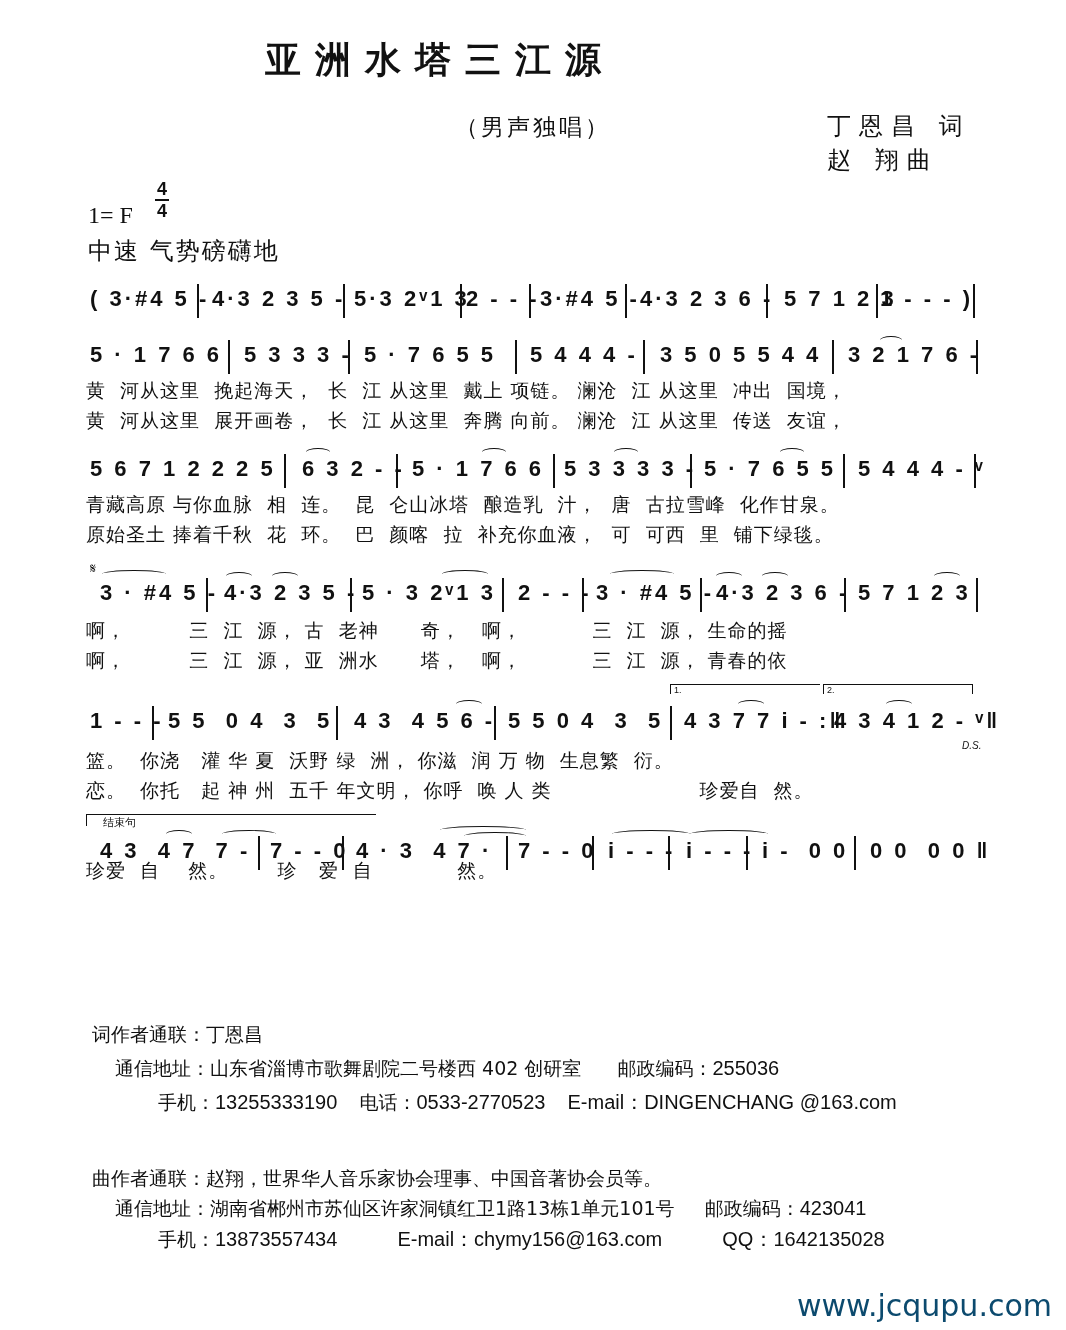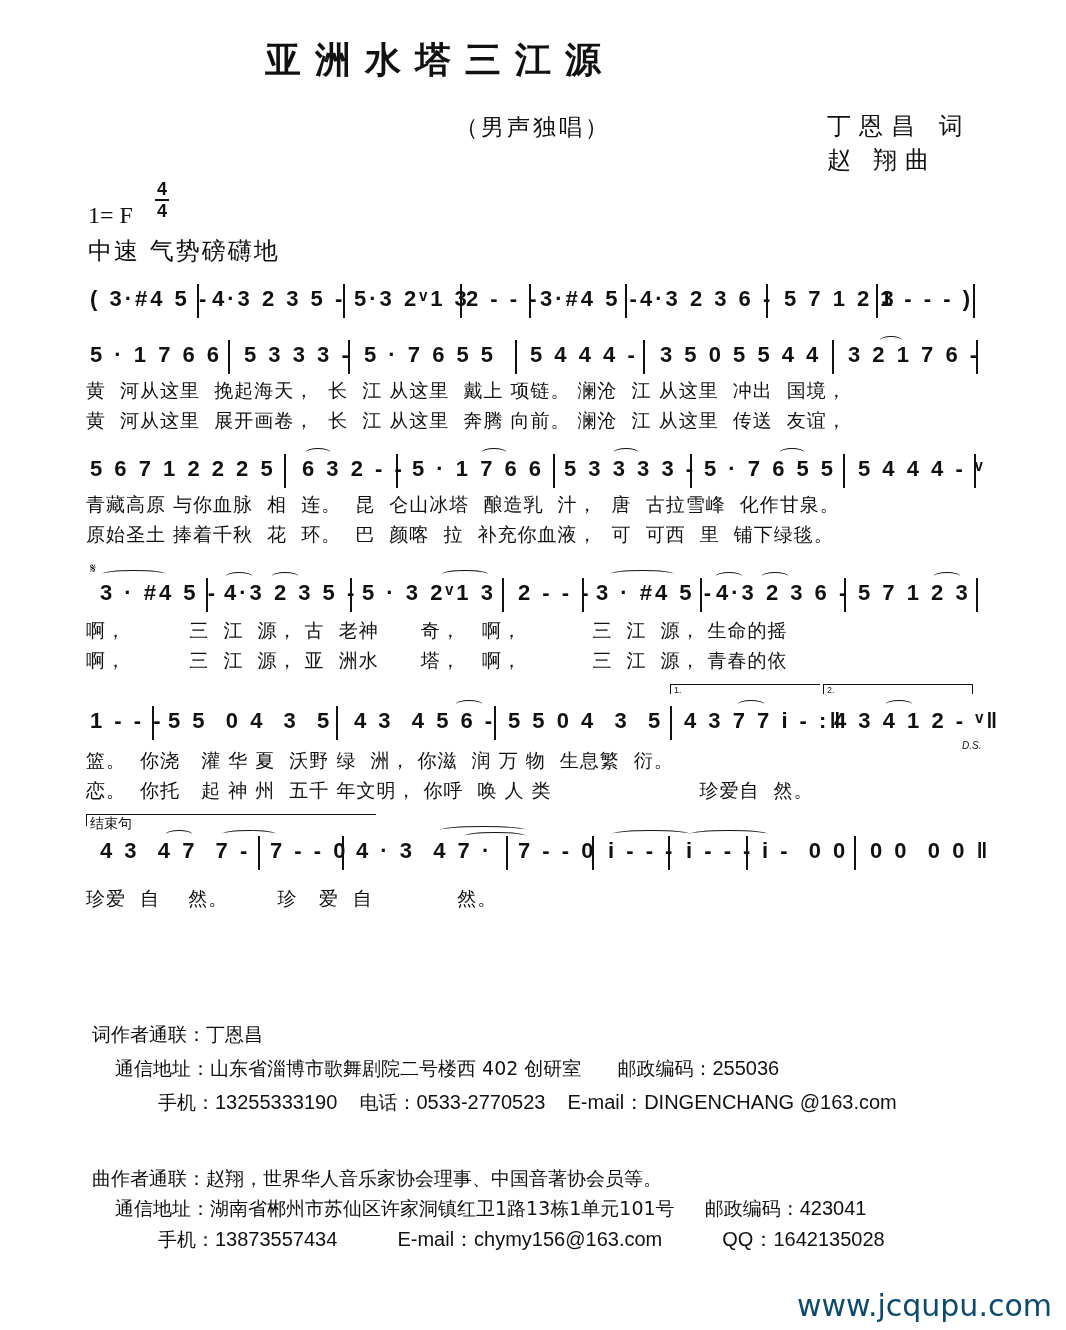--- a/index.html
+++ b/index.html
@@ -13,36 +13,36 @@
   .timesig { position: absolute; left: 155px; top: 180px; width: 14px; text-align: center; font-family: "Liberation Sans", sans-serif; font-weight: bold; font-size: 18px; line-height: 18px; }
   .timesig .bar { display:block; border-top: 2px solid #111; margin: 1px 0; }
   .tempo { left: 88px; top: 235px; font-size: 24px; letter-spacing: 2px; }
 
   .system { position: absolute; left: 86px; width: 894px; }
   .notes { position: absolute; left: 0; top: 0; width: 100%; height: 34px; font-family: "Liberation Sans", sans-serif; font-weight: bold; font-size: 22px; }
   .notes span.m { position: absolute; top: 0; white-space: pre; letter-spacing: 3px; }
   .bl { position: absolute; width: 2px; background: #111; top: -2px; height: 34px; }
   .lyr { position: absolute; left: 0; font-size: 19px; white-space: pre; letter-spacing: 1px; font-family: "DejaVu Serif", serif; }
   .volta { position: absolute; border-top: 1.5px solid #111; border-left: 1.5px solid #111; height: 10px; font-size: 9px; padding-left: 3px; font-family: "Liberation Sans", sans-serif; }
-  .ending { position: absolute; border-top: 1.5px solid #111; border-left: 1.5px solid #111; font-size: 14px; padding-left: 3px; height: 12px; font-family: "Liberation Sans", sans-serif; }
+  .ending { position: absolute; border-top: 1.5px solid #111; border-left: 1.5px solid #111; font-size: 11px; padding-left: 16px; height: 12px; font-family: "Liberation Sans", sans-serif; }
   .ds { position: absolute; font-size: 10px; font-style: italic; font-family: "Liberation Sans", sans-serif; margin-top: 6px; }
   .segno { position: absolute; font-size: 14px; font-family: "DejaVu Sans", sans-serif; }
   .slur { position: absolute; border-top: 1.5px solid #111; border-radius: 50% 50% 0 0; height: 8px; }
 
   .contact { font-family: "DejaVu Sans", sans-serif; font-size: 19px; }
   .contact .num { font-family: "Liberation Sans", sans-serif; font-size: 20px; }
   .watermark { right: 14px; top: 1288px; font-family: "DejaVu Sans", sans-serif; font-size: 30px; color: #0c4a6e; }
 </style>
 </head>
 <body>
 
 <div class="abs title">亚洲水塔三江源</div>
 <div class="abs subtitle">（男声独唱）</div>
 <div class="abs credit" style="top:110px;">丁恩昌 词</div>
-<div class="abs credit" style="top:144px;font-family:Liberation Serif, serif;">赵 翔曲</div>
+<div class="abs credit" style="top:144px;">赵 翔曲</div>
 <div class="abs key">1= F</div>
 <div class="timesig">
   <span>4</span>
   <span class="bar"></span>
   <span>4</span>
 </div>
 <div class="abs tempo">中速   气势磅礴地</div>
 
 <div class="system" style="top:286px;">
   <div class="notes">
@@ -179,21 +179,21 @@
     <span class="m" style="left:676px">i -  0 0</span>
     <div class="bl" style="left:768px"></div>
     <span class="m" style="left:784px">0 0  0 0 ‖</span>
     <div class="slur" style="left:80px;top:-8px;width:26px"></div>
     <div class="slur" style="left:136px;top:-8px;width:54px"></div>
     <div class="slur" style="left:354px;top:-12px;width:86px"></div>
     <div class="slur" style="left:378px;top:-6px;width:62px"></div>
     <div class="slur" style="left:526px;top:-8px;width:78px"></div>
     <div class="slur" style="left:604px;top:-8px;width:78px"></div>
   </div>
-  <div class="lyr" style="top:48px">珍爱  自    然。       珍   爱  自            然。</div>
+  <div class="lyr" style="top:20px">珍爱  自    然。       珍   爱  自            然。</div>
 </div>
 
 <div class="abs contact" style="left:92px;top:1022px">
   <span>词作者通联：</span><span>丁恩昌</span>
 </div>
 <div class="abs contact" style="left:115px;top:1056px">
   <span>通信地址：</span><span>山东省淄博市歌舞剧院二号楼西 402 创研室</span>
   <span style="margin-left:30px">邮政编码：</span><span class="num">255036</span>
 </div>
 <div class="abs contact" style="left:158px;top:1089px">

